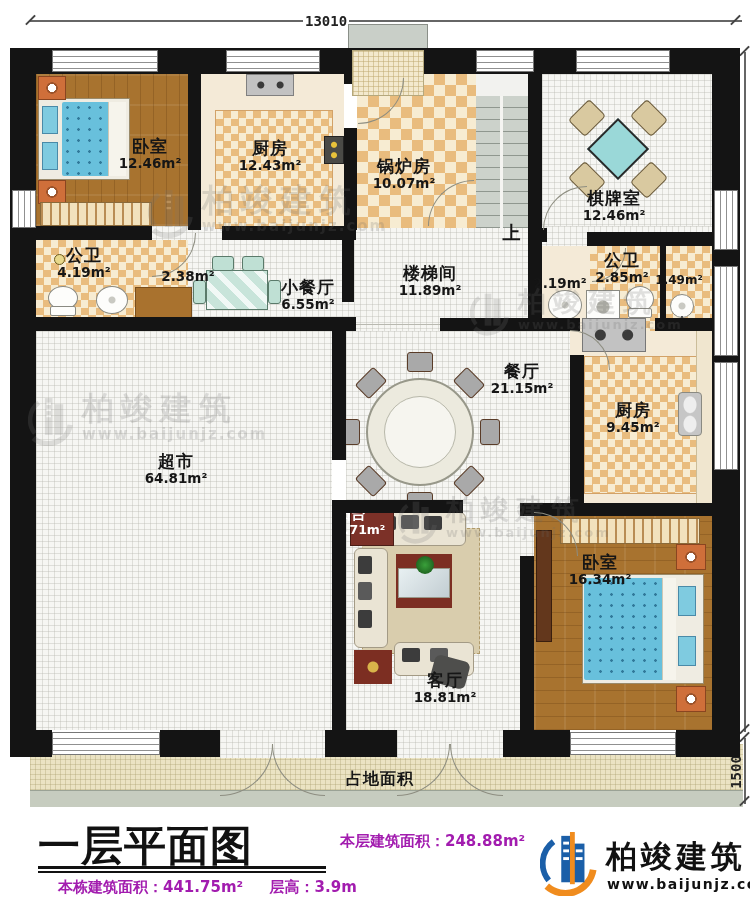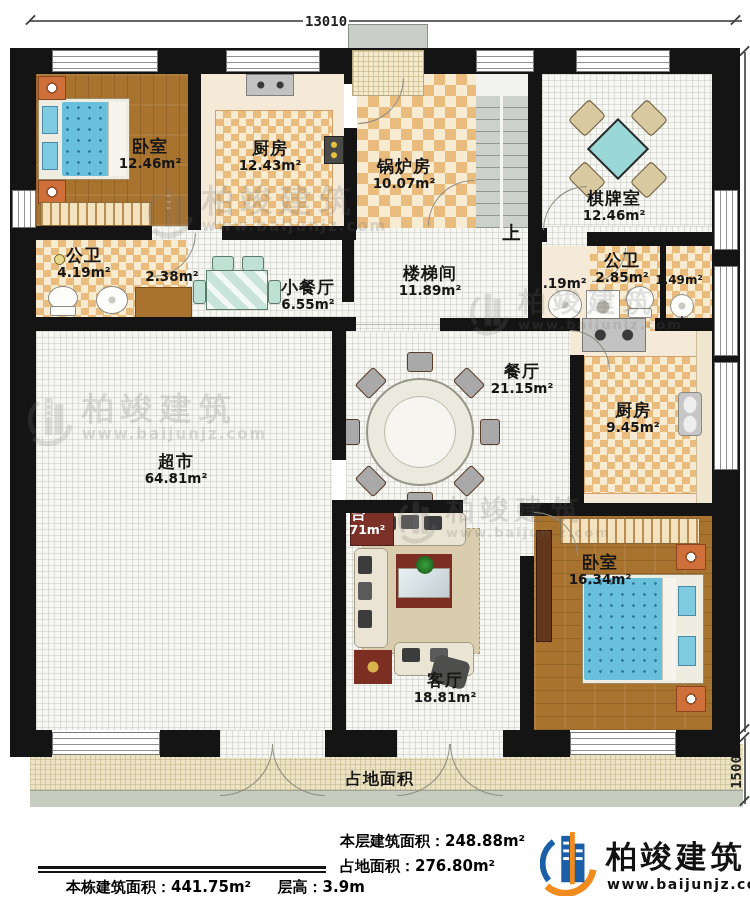--- a/index.html
+++ b/index.html
@@ -62,21 +62,21 @@
   .wm{position:absolute;display:flex;align-items:center;gap:8px;z-index:50;opacity:.20;
       filter:grayscale(1);pointer-events:none;}
   .wm .wm-brand{font-size:32px;font-weight:bold;letter-spacing:7px;color:#6a6a66;line-height:1;}
   .wm .wm-url{font-size:15px;font-weight:bold;letter-spacing:2px;color:#6a6a66;line-height:1.4;}
   
   .tb-title{position:absolute;left:38px;top:818px;font-size:42px;font-weight:bold;color:#111;
     letter-spacing:1px;z-index:60;}
   .tb-scale{position:absolute;left:246px;top:822px;font-size:36px;font-weight:500;color:#111;z-index:60;
     font-family:"DejaVu Sans Mono","Liberation Mono",monospace;}
   .tb-rule{position:absolute;background:#111;z-index:60;}
-  .tb-small{position:absolute;font-size:15px;font-weight:bold;color:#000000;z-index:60;white-space:nowrap;}
+  .tb-small{position:absolute;font-size:15px;font-weight:bold;color:#a21caf;z-index:60;white-space:nowrap;}
   .logo-brand{position:absolute;left:606px;top:836px;font-size:31px;font-weight:bold;color:#111;
     letter-spacing:4px;z-index:60;}
   .logo-url{position:absolute;left:607px;top:876px;font-size:14px;font-weight:bold;color:#111;
     letter-spacing:1.5px;z-index:60;}
 </style>
 </head>
 <body>
 
 <div id="stage">
 
@@ -254,21 +254,21 @@
       <span class="ar">10.07m²</span>
     </div>
   <div class="rlabel" style="left:614px;top:206px;">
     <span class="nm">棋牌室</span>
       <span class="ar">12.46m²</span>
     </div>
   <div class="rlabel" style="left:84px;top:263px;">
     <span class="nm">公卫</span>
       <span class="ar">4.19m²</span>
     </div>
-  <div class="rlabel" style="left:172px;top:277px;">
+  <div class="rlabel" style="left:188px;top:277px;">
     <span class="ar">2.38m²</span>
     </div>
   <div class="rlabel" style="left:308px;top:295px;">
     <span class="nm">小餐厅</span>
       <span class="ar">6.55m²</span>
     </div>
   <div class="rlabel" style="left:430px;top:281px;">
     <span class="nm">楼梯间</span>
       <span class="ar">11.89m²</span>
     </div>
@@ -374,32 +374,30 @@
         <path d="M7,62 A29,29 0 0 0 55,45" fill="none" stroke="#777" stroke-width="7"></path>
         <rect x="22" y="10" width="10" height="48" fill="#777"></rect>
         <rect x="35" y="18" width="11" height="40" fill="#777"></rect>
       </svg>
     <div>
         <div class="wm-brand" style="font-size:28px;">柏竣建筑</div>
         <div class="wm-url" style="font-size:13px;">www.baijunjz.com</div>
       </div>
   </div>
 
+  <div class="tb-title">一层平面图</div>
   <div class="tb-rule" style="left:38px;top:866px;width:288px;height:2.5px;"></div>
   <div class="tb-rule" style="left:38px;top:871px;width:288px;height:2px;"></div>
-  <div class="tb-small" style="left:66px;top:878px;">
+  <div class="tb-small" style="left:58px;top:878px;">
     <span>本栋建筑面积：</span><span>441.75m²</span>
     <span style="display:inline-block;width:16px;"></span>
     <span>层高：</span><span>3.9m</span>
   </div>
   <div class="tb-small" style="left:340px;top:832px;">
     <span>本层建筑面积：</span><span>248.88m²</span>
-  </div>
-  <div class="tb-small" style="left:340px;top:857px;">
-    <span>占地面积：</span><span>276.80m²</span>
   </div>
   <svg class="abs" style="left:540px;top:826px;z-index:60;" width="58" height="70" viewBox="0 0 60 72">
     <path d="M14,16 A28,28 0 0 0 9,56" fill="none" stroke="#1b5fa8" stroke-width="6"></path>
     <path d="M7,62 A29,29 0 0 0 55,45" fill="none" stroke="#f08c1e" stroke-width="7"></path>
     <rect x="22" y="10" width="10" height="48" fill="#1b5fa8"></rect>
     <rect x="35" y="18" width="11" height="40" fill="#1b5fa8"></rect>
     <rect x="31" y="6" width="5" height="54" fill="#f08c1e"></rect>
     <rect x="24" y="16" width="6" height="3" fill="#fff"></rect>
       <rect x="24" y="24" width="6" height="3" fill="#fff"></rect>
     <rect x="24" y="32" width="6" height="3" fill="#fff"></rect>

